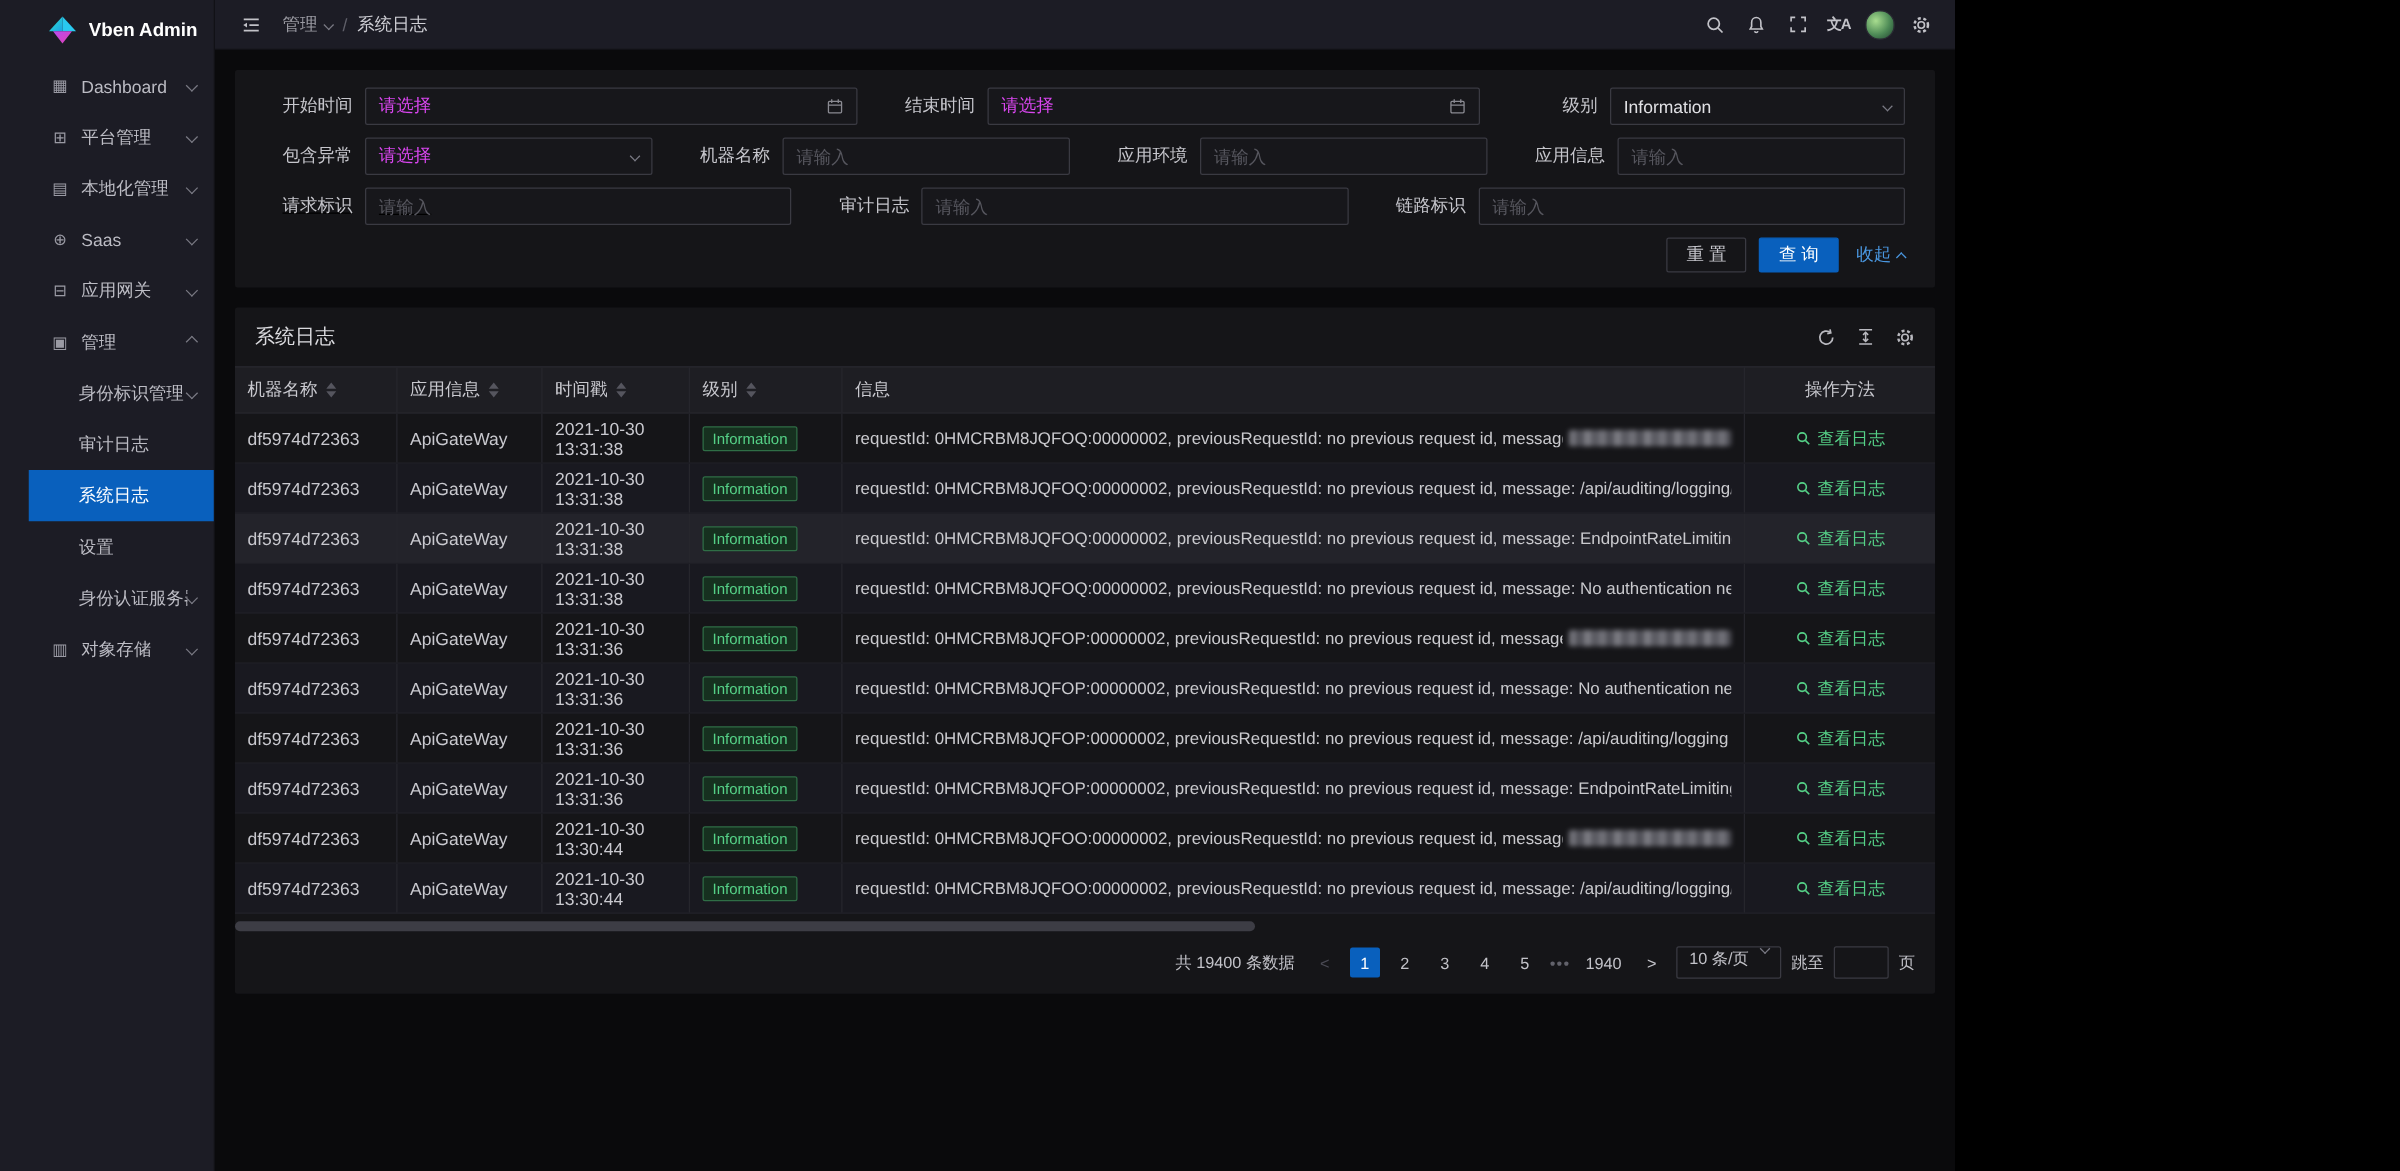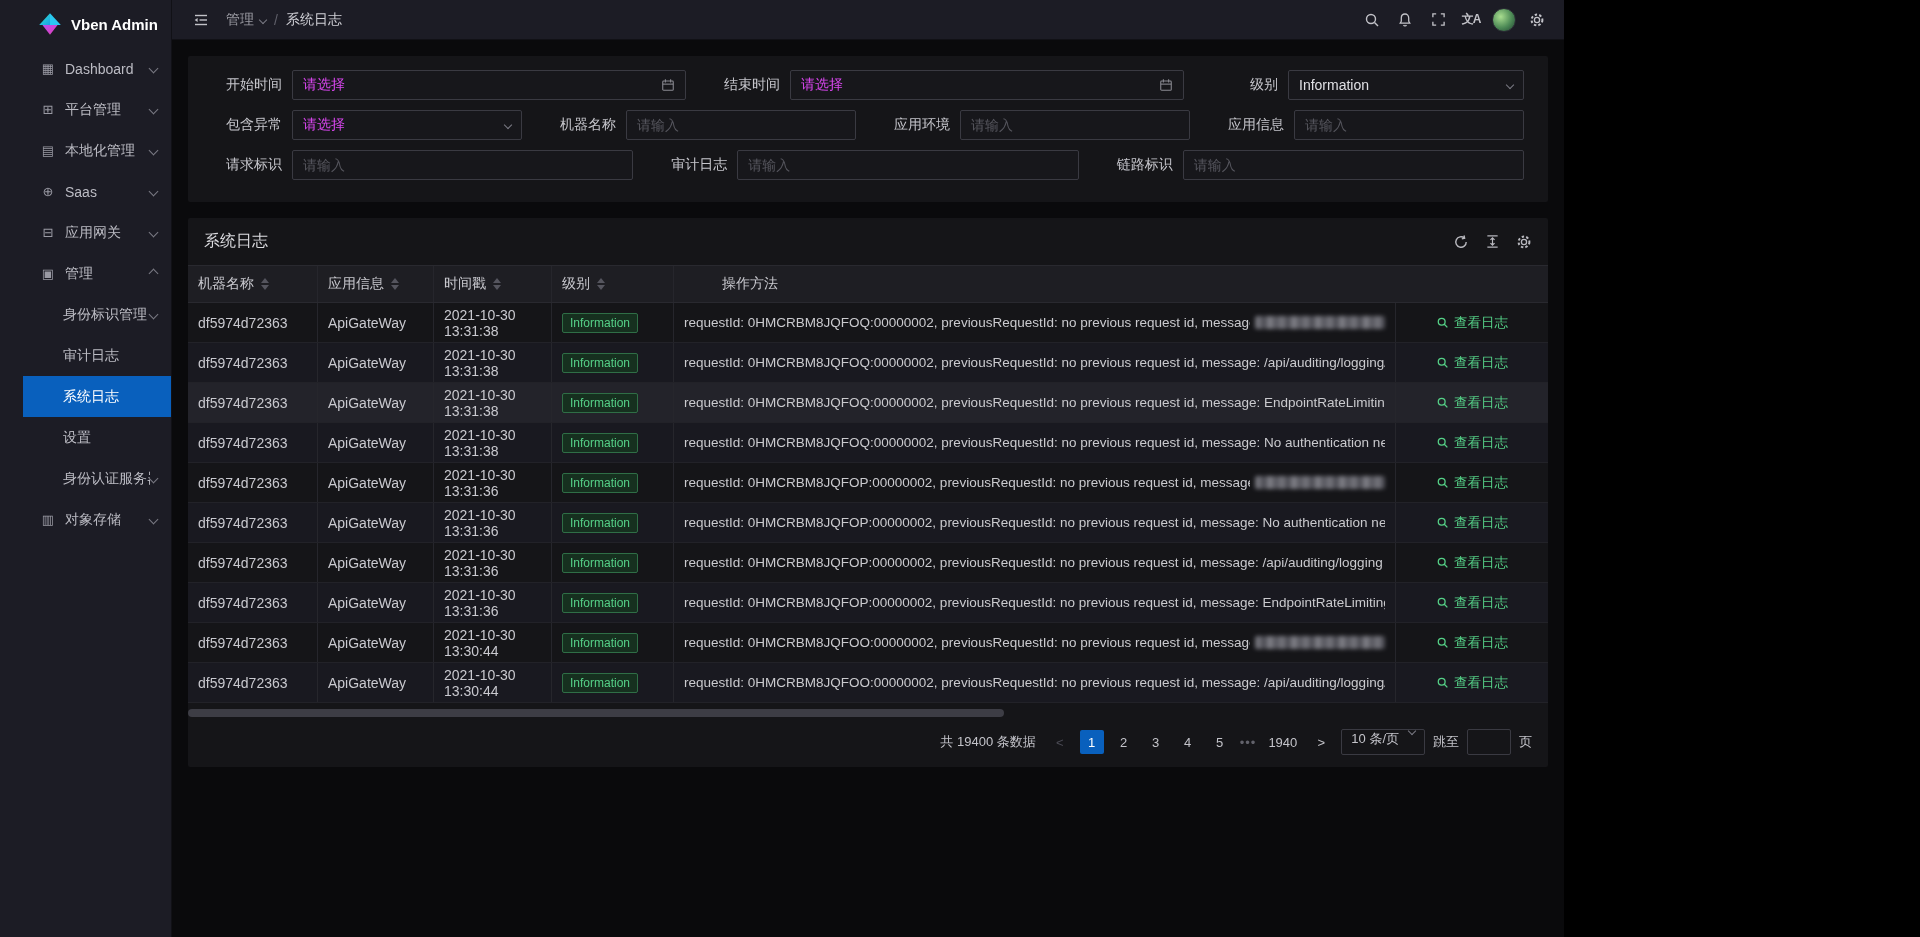--- a/index.html
+++ b/index.html
@@ -281,34 +281,42 @@
             <div class="f-field" style="flex: 6 1 0px;">
               <div class="f-label">应用环境</div>
               <input class="f-text" placeholder="请输入" style="">
             </div>
             <div class="f-field" style="flex: 6 1 0px;">
               <div class="f-label">应用信息</div>
               <input class="f-text" placeholder="请输入" style="">
             </div>
           </div>
           <div class="filter-row">
-            <div class="f-field" style="flex: 8 1 0px;">
+            <div class="f-field" style="flex: 8 1 0px; text-decoration: underline;">
               <div class="f-label">请求标识</div>
               <input class="f-text" placeholder="请输入" style="">
             </div>
             <div class="f-field" style="flex: 8 1 0px;">
               <div class="f-label">审计日志</div>
               <input class="f-text" placeholder="请输入" style="">
             </div>
             <div class="f-field" style="flex: 8 1 0px;">
               <div class="f-label">链路标识</div>
               <input class="f-text" placeholder="请输入" style="">
             </div>
           </div>
         </div>
+      <div class="filter-actions">
+        <button class="btn btn-default">重 置</button>
+        <button class="btn btn-primary">查 询</button>
+        <a class="link-collapse">
+          <span>收起</span>
+          <span class="chev sm up"></span>
+        </a>
+      </div>
     </section>
 
     <section class="panel table-panel">
       <div class="t-toolbar">
         <span class="t-title">系统日志</span>
         <span class="t-tools">
           <span class="t-tool">
             <svg width="16" height="16" viewBox="0 0 16 16" fill="none" stroke="currentColor" stroke-width="1.4">
               <path d="M13.2 8 A5.2 5.2 0 1 1 11.4 4.1"></path>
                 <polyline points="11 1.5 11.6 4.3 8.8 4.9"></polyline>
@@ -353,20 +361,23 @@
               <span class="car-down"></span>
             </span>
           </div>
           <div class="t-cell" style="width: 122px; flex: 0 0 auto;">
             <span>级别</span>
             <span class="sorters">
               <span class="car-up"></span>
               <span class="car-down"></span>
             </span>
           </div>
+          <div class="t-cell" style="flex: 1 1 0%;">
+            <span>信息</span>
+          </div>
           <div class="t-cell center" style="width: 152px; flex: 0 0 auto;">
             <span>操作方法</span>
           </div>
         </div>
       <div id="t-body">
           <div class="t-row">
             <div class="t-cell" style="width: 130px; flex: 0 0 auto;">df5974d72363</div>
             <div class="t-cell" style="width: 116px; flex: 0 0 auto;">ApiGateWay</div>
             <div class="t-cell" style="width: 118px; flex: 0 0 auto;">2021-10-30 13:31:38</div>
             <div class="t-cell" style="width: 122px; flex: 0 0 auto;">

